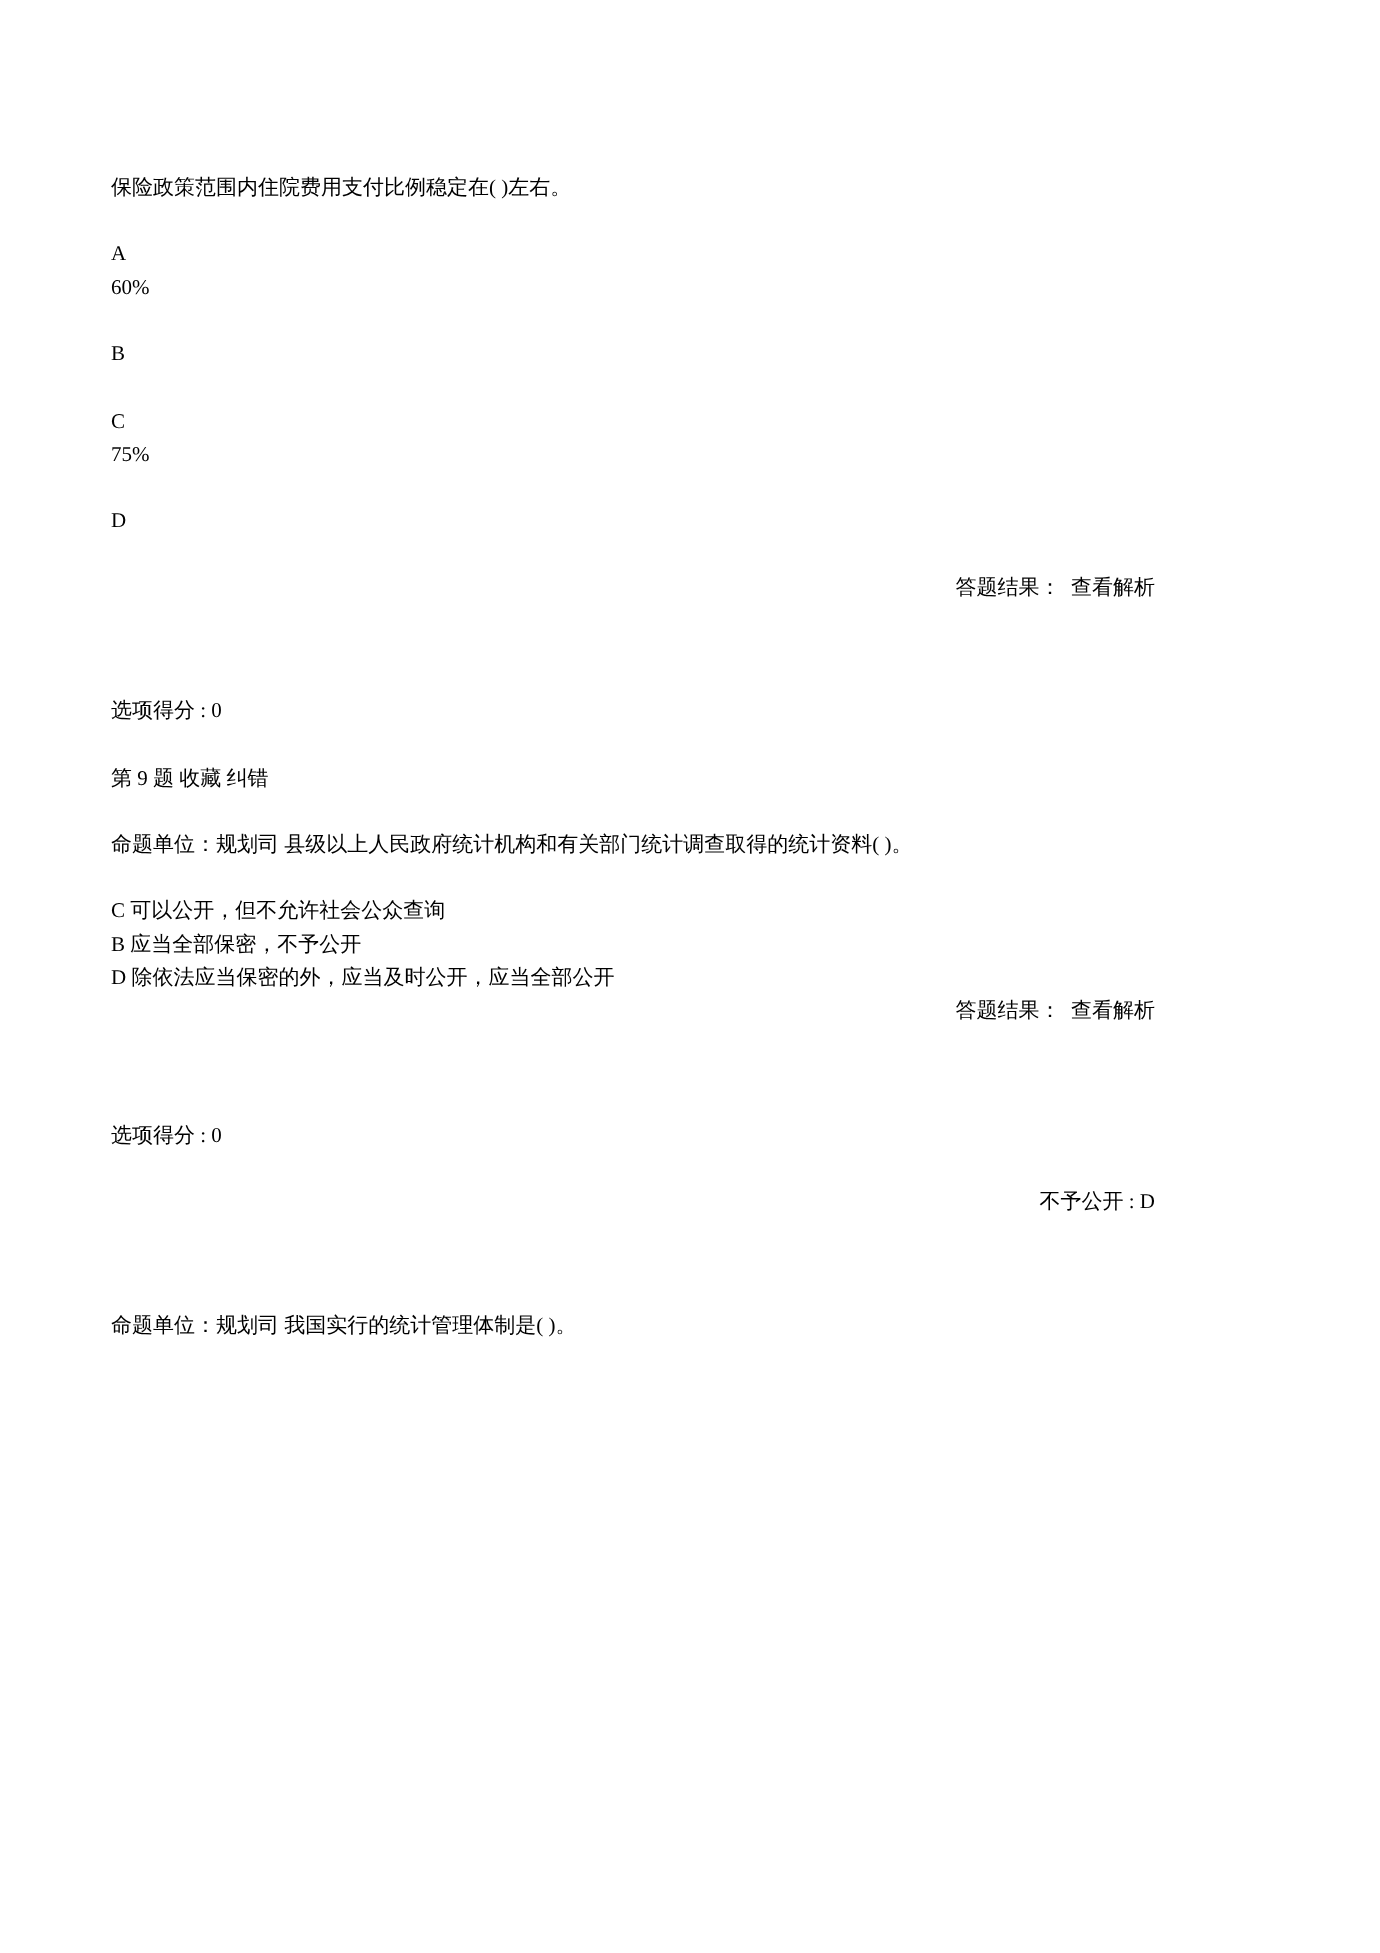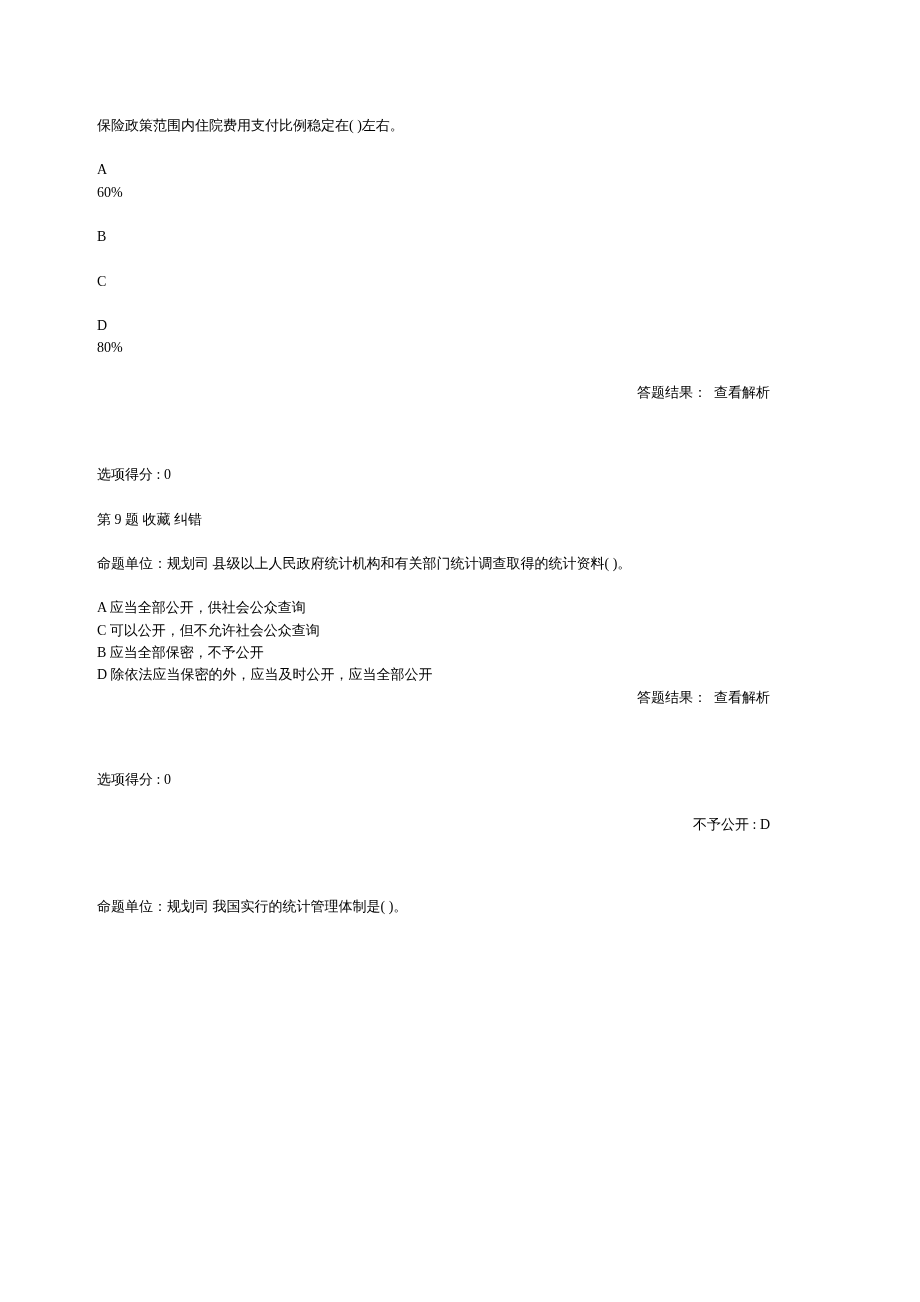--- a/index.html
+++ b/index.html
@@ -2,21 +2,21 @@
 <html><head>
 <meta charset="utf-8">
 <style>
   html, body {
     margin: 0;
     padding: 0;
     background: #ffffff;
     width: 920px;
   }
   .page {
-    padding: 115px 150px 100px 97px;
+    padding: 115px 150px 100px 74px;
     font-family: "SimSun", "宋体", serif;
     font-size: 14px;
     color: #000000;
     line-height: 1.6;
   }
   .block {
     margin-bottom: 22px;
   }
   .line {
     white-space: pre-wrap;
@@ -48,46 +48,45 @@
     <span class="option-letter">A</span>
     <span class="option-value">60%</span>
   </div>
 
   <div class="option-block">
     <span class="option-letter">B</span>
   </div>
 
   <div class="option-block">
     <span class="option-letter">C</span>
+    <span class="option-value">75%</span>
   </div>
 
   <div class="option-block">
     <span class="option-letter">D</span>
-    <span class="option-value">80%</span>
   </div>
 
   <div class="gap-large">
     <span class="line">答题结果：  查看解析</span>
   </div>
 
   <div class="block">
     <span class="line">选项得分 : 0</span>
   </div>
 
 
   <div class="block">
     <span class="line">第 9 题 收藏 纠错</span>
   </div>
 
   <div class="block">
     <span class="line">命题单位：规划司 县级以上人民政府统计机构和有关部门统计调查取得的统计资料( )。</span>
   </div>
 
   <div>
-    <div class="line">A 应当全部公开，供社会公众查询</div>
     <div class="line">C 可以公开，但不允许社会公众查询</div>
     <div class="line">B 应当全部保密，不予公开</div>
     <div class="line">D 除依法应当保密的外，应当及时公开，应当全部公开</div>
   </div>
 
   <div class="gap-large">
     <span class="line">答题结果：  查看解析</span>
   </div>
 
   <div class="block">

